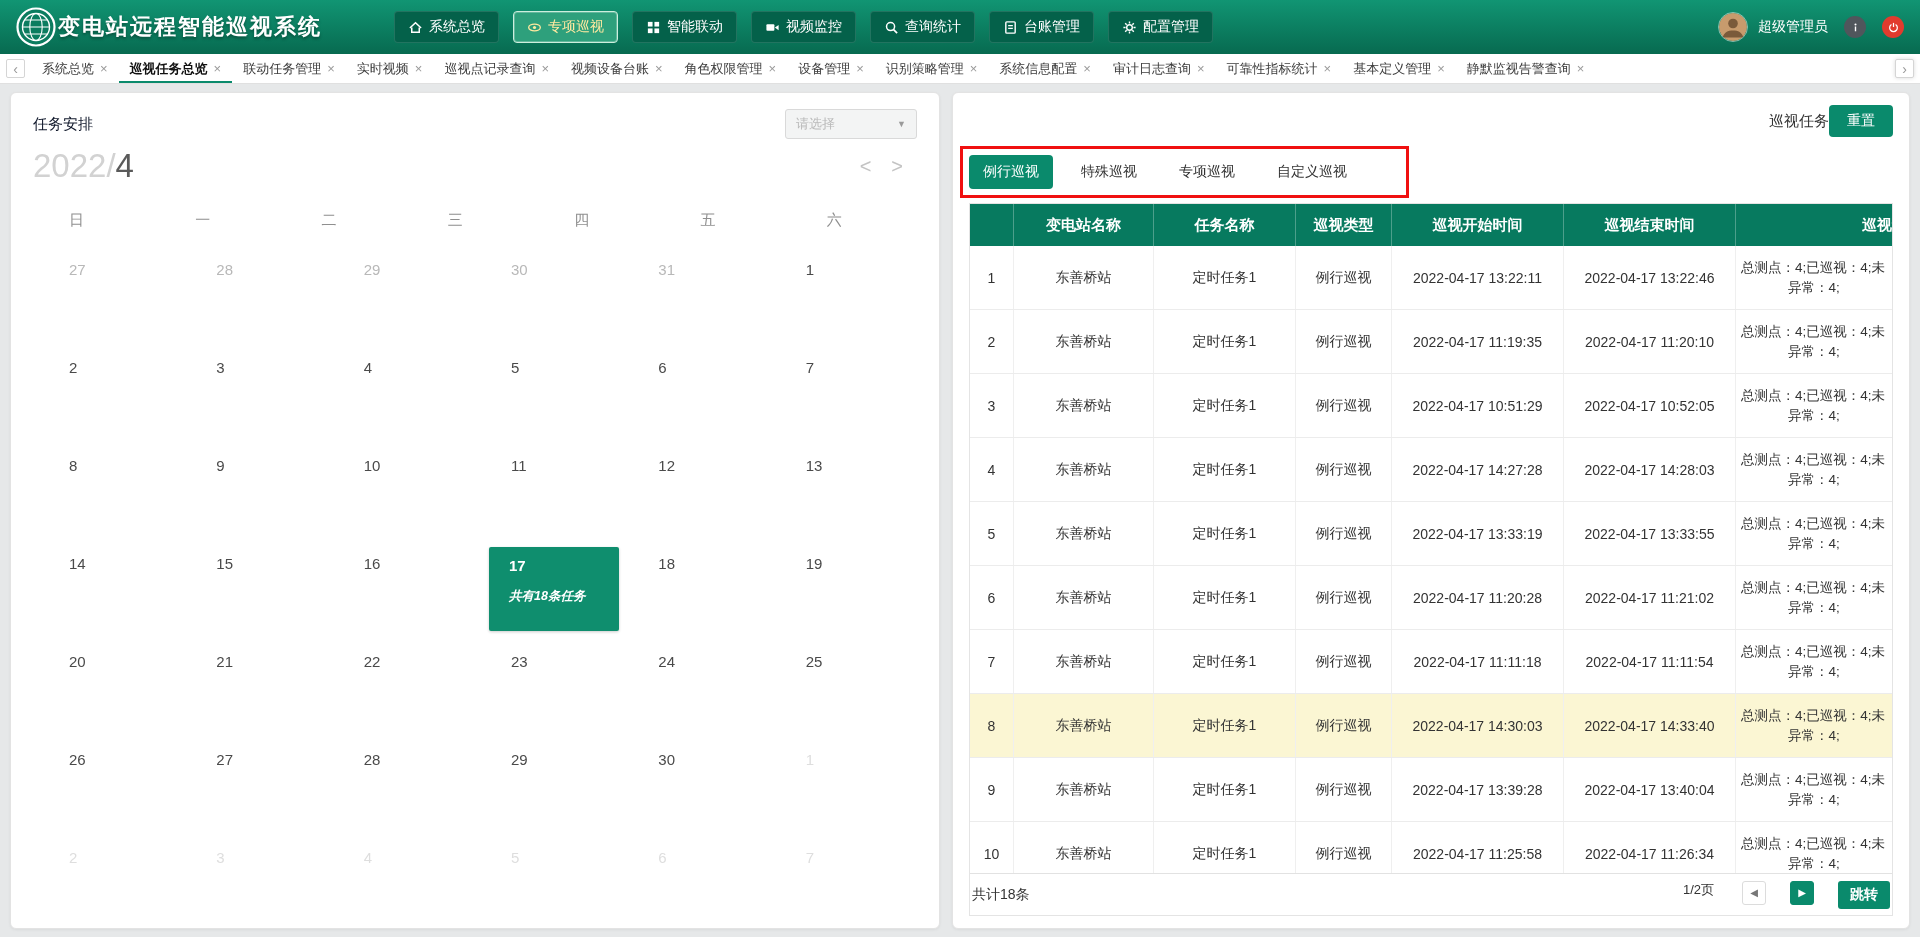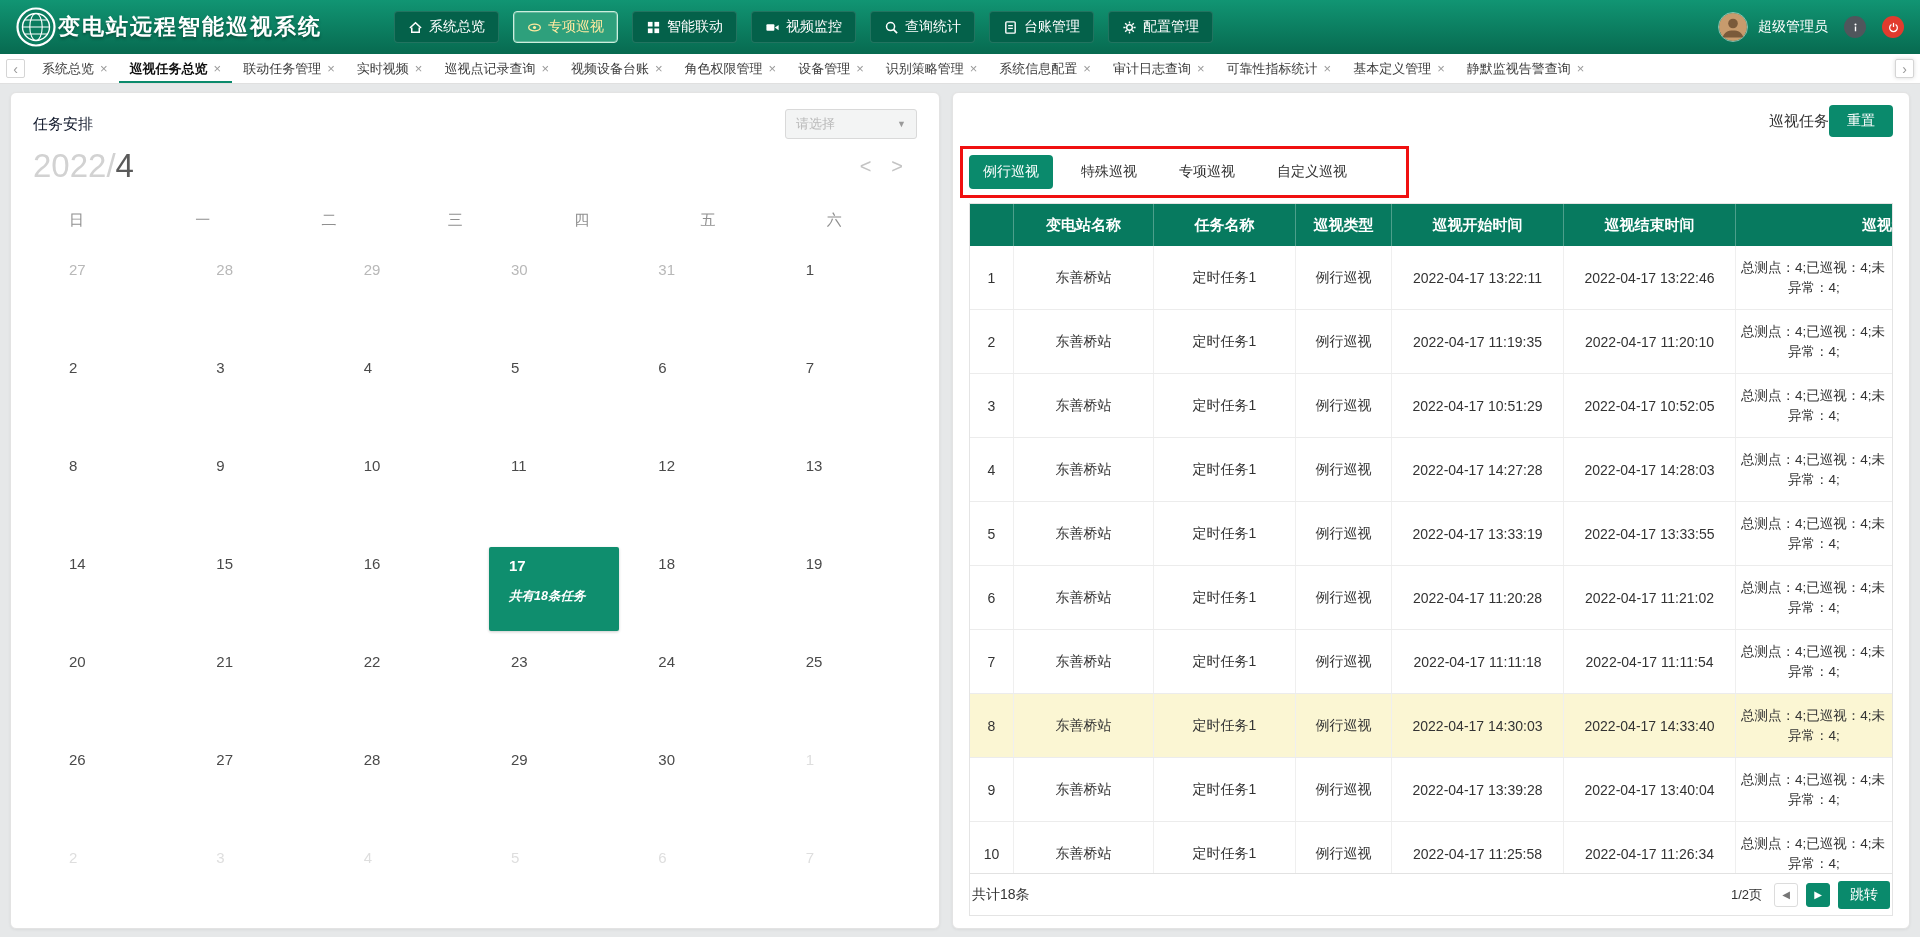--- a/index.html
+++ b/index.html
@@ -85,25 +85,25 @@
   .trow { display:flex; height:64px; background:#fff; border-bottom:1px solid #ececec; font-size:14px; color:#333; cursor:pointer; }
   .trow.hl { background:#fbf6d3; }
   .cell { display:flex; align-items:center; justify-content:center; border-right:1px solid #efefef; text-align:center; white-space:nowrap; }
   .cell:last-child { border-right:none; }
   .cell.c-result { flex-direction:column; justify-content:center; align-items:stretch; padding:0; overflow:hidden; }
   .r1 { text-align:left; padding-left:5px; line-height:20px; overflow:hidden; font-size:13.5px; }
   .r2 { text-align:center; line-height:20px; font-size:13.5px; }
 
   .tfoot { border-top:1px solid #e2e2e2; height:42px; flex:none; display:flex; align-items:center; padding:0 2px; background:#fff; }
   .total { font-size:14px; color:#333; }
-  .pager { margin-left:auto; display:flex; align-items:center; gap:8px; }
+  .pager { margin-left:auto; display:flex; align-items:flex-start; gap:24px; }
   .page-label { font-size:13px; color:#333; margin-right:4px; }
   .pg-btn { width:24px; height:24px; border:1px solid #dcdcdc; border-radius:3px; background:#fff; color:#777; font-size:10px; display:flex; align-items:center; justify-content:center; cursor:pointer; }
   .pg-btn.next { background:#0a8a6c; border-color:#0a8a6c; color:#fff; }
-  .jump { background:#0a8a6c; color:#fff; border:none; border-radius:3px; padding:5px 12px; font-size:14px; font-weight:normal; cursor:pointer; font-family:inherit; }
+  .jump { background:#0a8a6c; color:#fff; border:none; border-radius:3px; padding:5px 12px; font-size:14px; font-weight:bold; cursor:pointer; font-family:inherit; }
 </style>
 </head>
 <body>
 
 <div class="header">
   <div class="logo">
     <svg viewBox="0 0 40 40" width="40" height="40">
         <circle cx="20" cy="20" r="18.5" fill="#0b7c5f" stroke="#fff" stroke-width="2.2"></circle>
         <ellipse cx="20" cy="20" rx="13.5" ry="13.5" fill="none" stroke="#fff" stroke-width="1.4"></ellipse>
         <ellipse cx="20" cy="20" rx="6.2" ry="13.5" fill="none" stroke="#fff" stroke-width="1.1"></ellipse>

